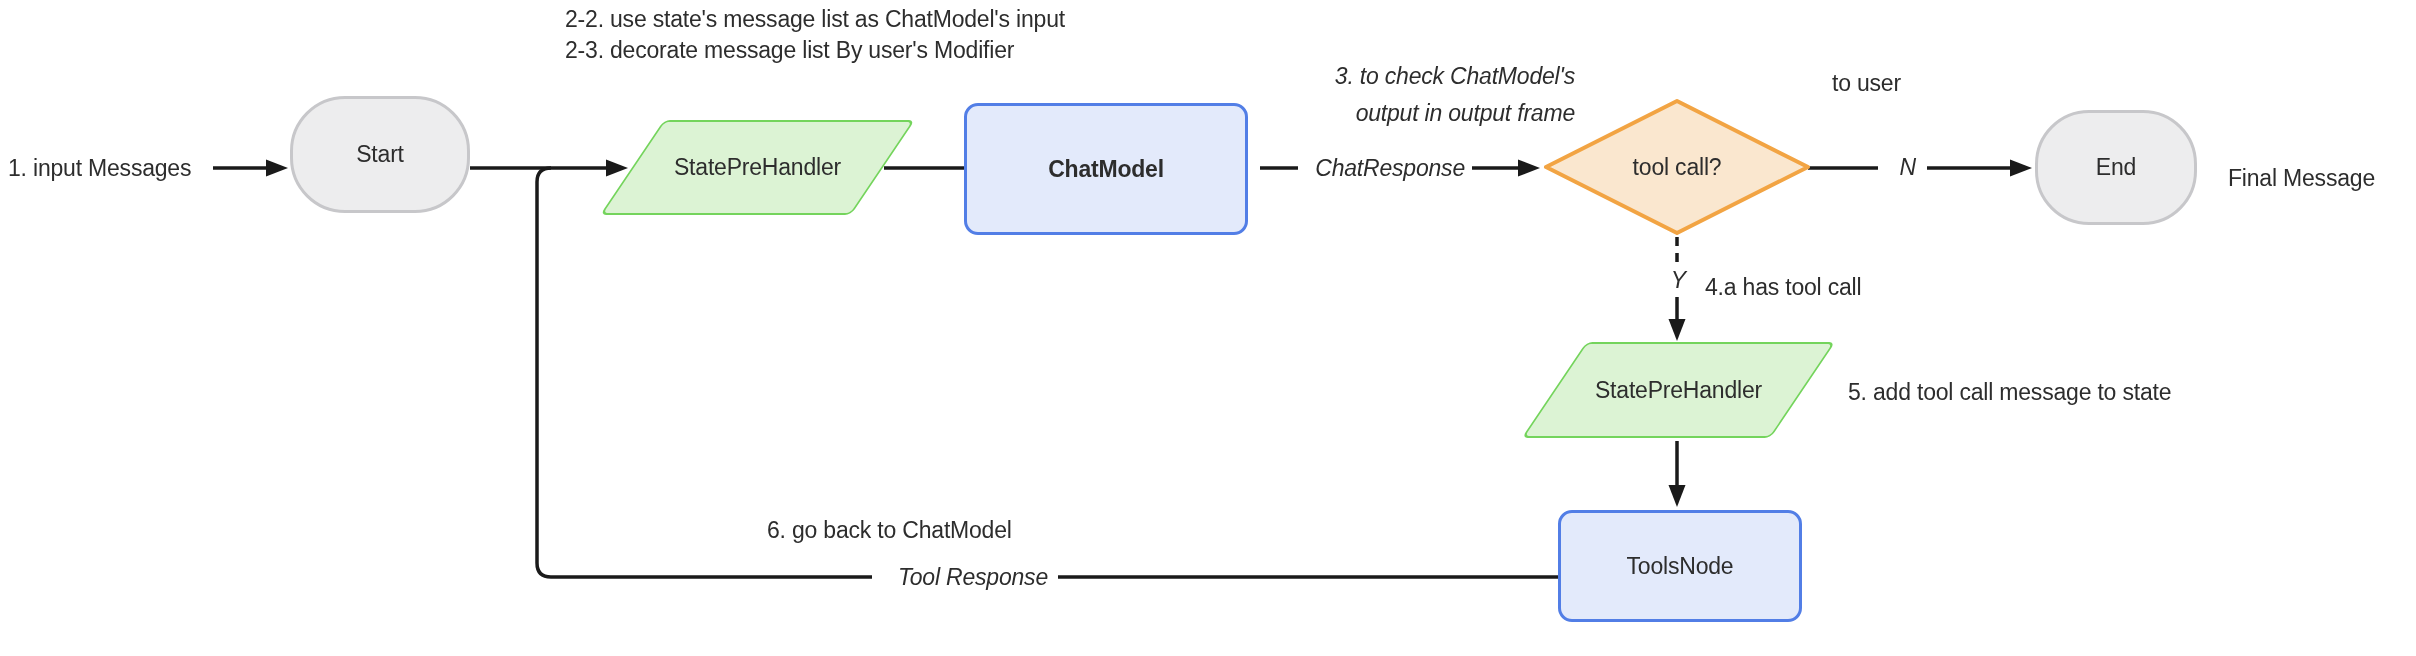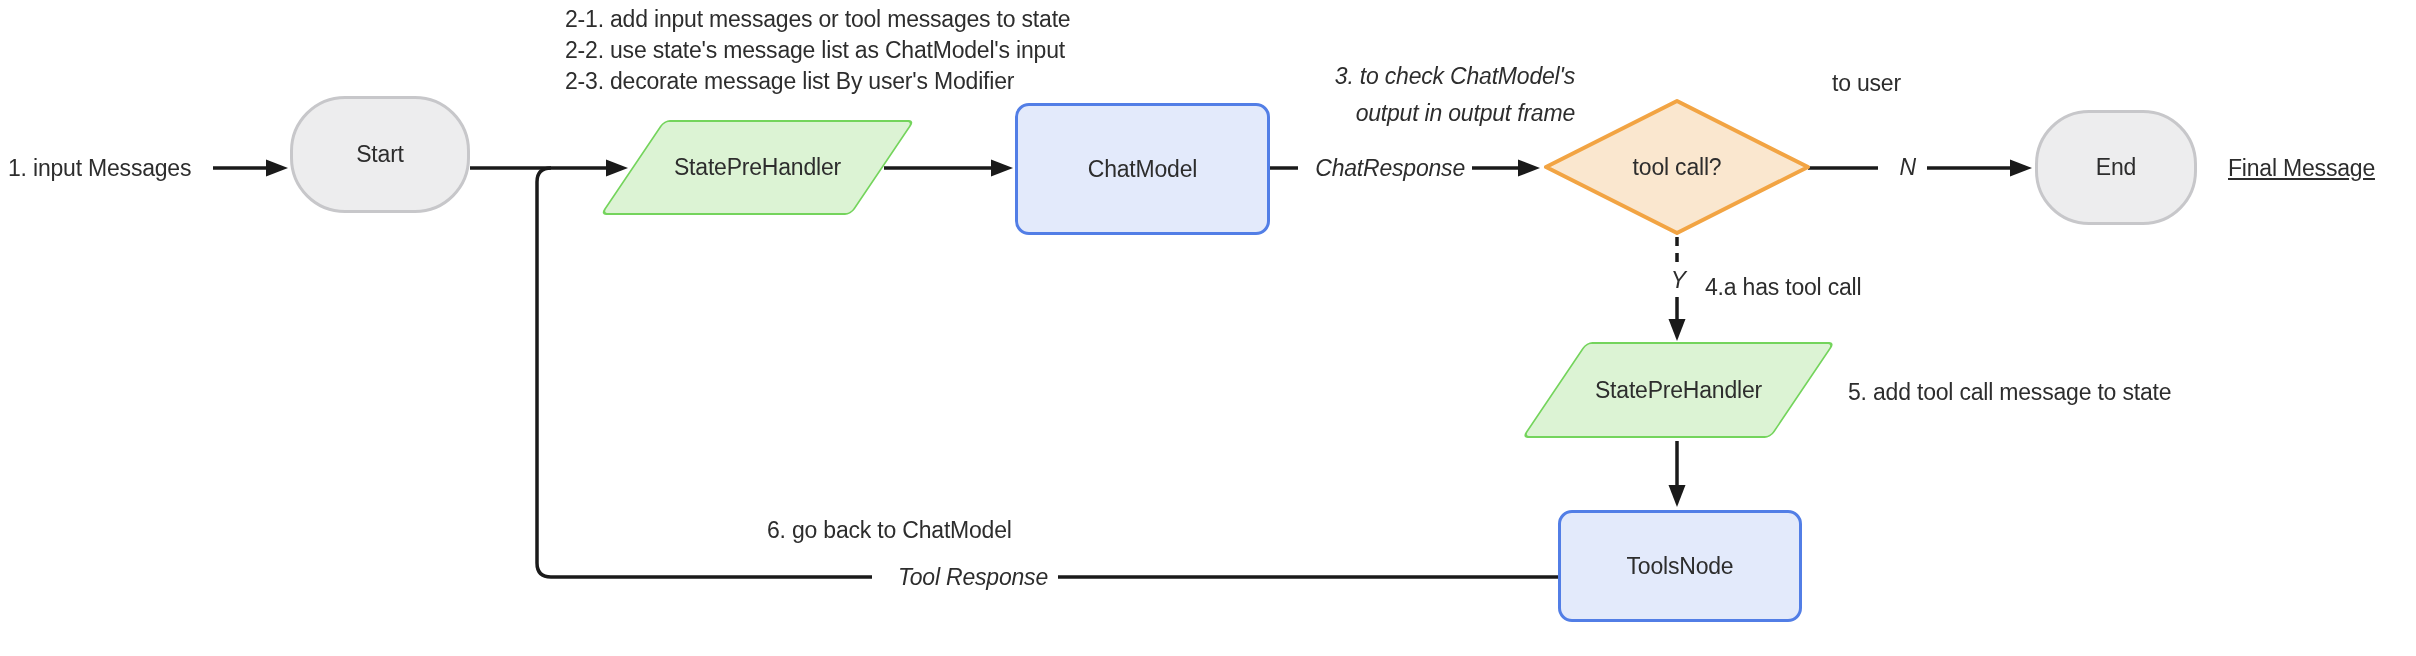--- a/index.html
+++ b/index.html
@@ -87,21 +87,21 @@
 
   <div class="node stadium" style="left:290px;top:96px;width:180px;height:117px;border-radius:55px;">
     <span class="node-label">Start</span>
   </div>
 
   <div class="node para" style="left:600px;top:120px;width:315px;height:95px;">
     <div class="para-shape" style="width:251px;"></div>
     <span class="node-label">StatePreHandler</span>
   </div>
 
-  <div class="node rrect" style="left:1015px;top:103px;width:255px;height:132px;">
+  <div class="node rrect" style="left:964px;top:103px;width:284px;height:132px;font-weight:bold;">
     <span class="node-label">ChatModel</span>
   </div>
 
   <div class="node" style="left:1546px;top:101px;width:262px;height:132px;">
     <span class="node-label">tool call?</span>
   </div>
 
   <div class="node stadium" style="left:2035px;top:110px;width:162px;height:115px;border-radius:54px;">
     <span class="node-label">End</span>
   </div>
@@ -116,26 +116,25 @@
   </div>
 
   <div class="txt" style="left:8px;top:153px;">1. input Messages</div>
 
   <div class="txt center" style="left:1305px;top:153px;width:160px;">ChatResponse</div>
 
   <div class="txt center" style="left:1890px;top:152px;width:26px;">N</div>
 
   <div class="txt center" style="left:1660px;top:265px;width:26px;">Y</div>
 
-  <div class="txt" style="left:2228px;top:153px;text-decoration:underline;">Final Message</div>
+  <div class="txt" style="left:2228px;top:163px;">Final Message</div>
 
   <div class="txt center" style="left:888px;top:562px;width:160px;">Tool Response</div>
 
   <div class="txt" style="left:565px;top:4px;">
-    <div>2-1. add input messages or tool messages to state</div>
     <div>2-2. use state's message list as ChatModel's input</div>
     <div>2-3. decorate message list By user's Modifier</div>
   </div>
 
   <div class="txt center" style="left:1325px;top:58px;width:250px;line-height:37px;">
     <div>3. to check ChatModel's</div>
     <div>output in output frame</div>
   </div>
 
   <div class="txt" style="left:1823px;top:66px;line-height:35px;">

